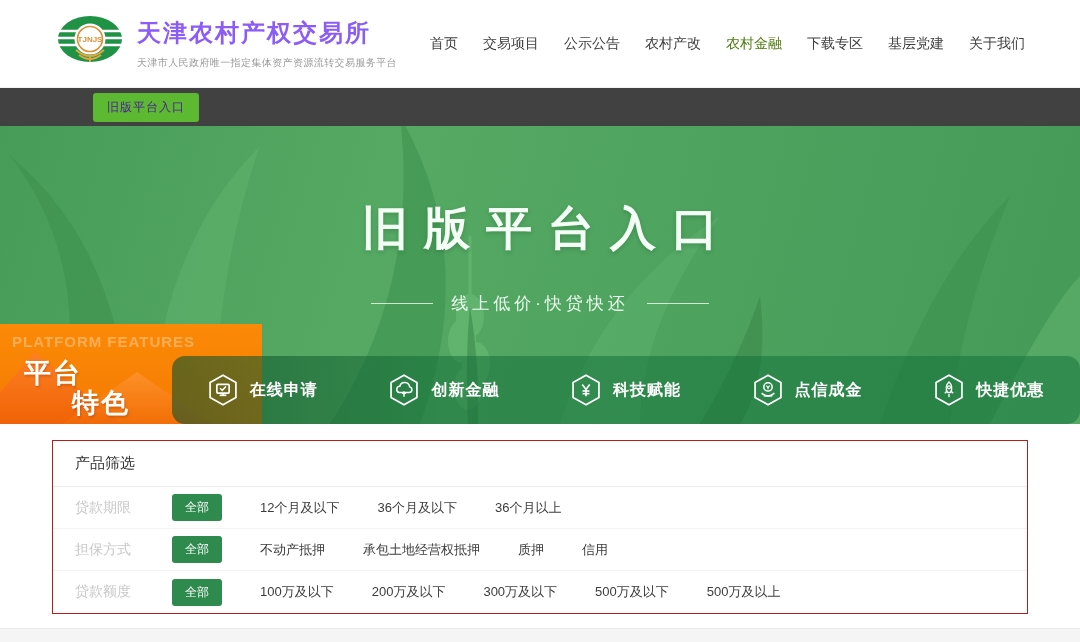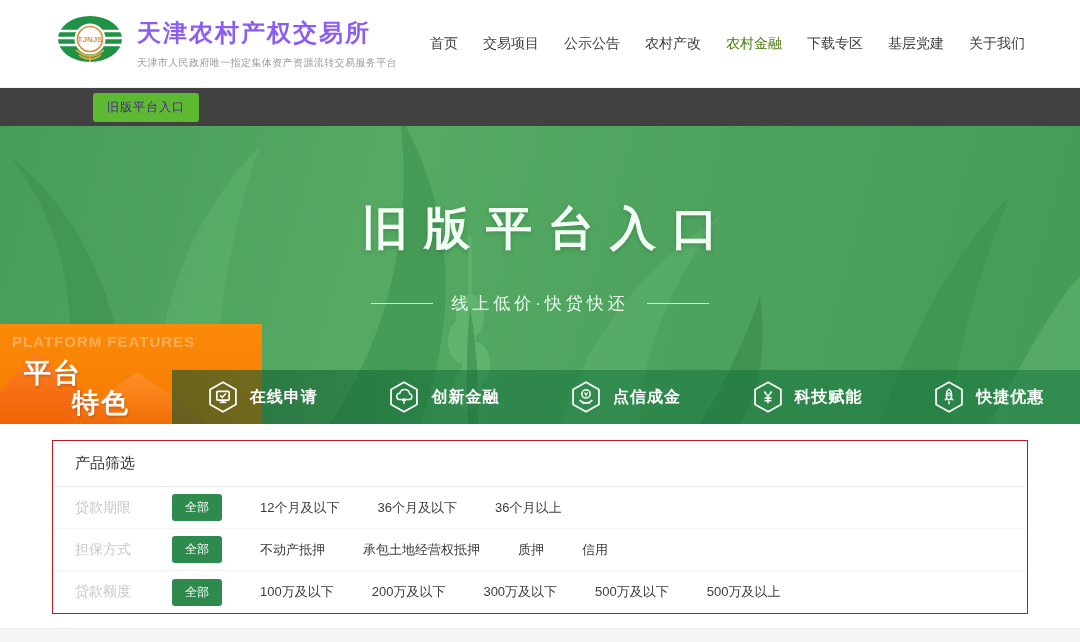--- a/index.html
+++ b/index.html
@@ -75,23 +75,24 @@
   .features-cn1 {
     position: absolute; left: 24px; top: 31px; font-size: 27px; font-weight: bold;
     color: #fff; letter-spacing: 2px; text-shadow: 1px 2px 2px rgba(160,60,0,.35);
   }
   .features-cn2 {
     position: absolute; left: 72px; top: 61px; font-size: 27px; font-weight: bold;
     color: #fff; letter-spacing: 2px; text-shadow: 1px 2px 2px rgba(160,60,0,.35);
   }
   
   .tabbar {
-    position: absolute; left: 172px; right: 0; bottom: 0; height: 54px;
+    position: absolute; left: 172px; right: 0; bottom: 0; height: 68px;
     display: flex; z-index: 3;
     background: linear-gradient(90deg, rgba(18,82,43,.62), rgba(17,108,56,.52) 30%, rgba(16,112,58,.5));
+    border-radius: 13px;
   }
   .tab {
     flex: 1; display: flex; align-items: center; justify-content: center;
     gap: 12px; color: #fff; cursor: pointer;
   }
   .tab-label { font-size: 16px; font-weight: bold; letter-spacing: 1px; }
   .tab .hex { width: 30px; height: 32px; display: block; }
   
   .content { padding: 16px 52px 0; background: #fff; }
   .filter-card { border: 1px solid #b91c1c; background: #fff; }
@@ -218,41 +219,41 @@
           <line x1="12" y1="18.5" x2="12" y2="14.6" stroke-width="1.2"></line>
           <polyline points="10.6,16 12,14.6 13.4,16" stroke-width="1.2"></polyline>
         </svg>
       </span>
       <span class="tab-label">创新金融</span>
     </div>
     <div class="tab">
       <span>
         <svg class="hex" viewBox="0 0 24 26" fill="none" stroke="#fff" stroke-width="1.4">
           <polygon points="12,1 22.5,7 22.5,19 12,25 1.5,19 1.5,7"></polygon>
-          <circle cx="12" cy="10.5" r="3.4" stroke-width="1.2"></circle>
-          <path d="M10.6 9.4 l1.4 1.6 l1.4 -1.6 M12 11 v1.6" stroke-width="0.9"></path>
-          <path d="M6.8 15.5 q5.2 4.6 10.4 0" stroke-width="1.2"></path>
-          <path d="M8.5 17.8 h7" stroke-width="1.2"></path>
-        </svg>
-      </span>
-      <span class="tab-label">点信成金</span>
-    </div>
-    <div class="tab">
-      <span>
-        <svg class="hex" viewBox="0 0 24 26" fill="none" stroke="#fff" stroke-width="1.4">
-          <polygon points="12,1 22.5,7 22.5,19 12,25 1.5,19 1.5,7"></polygon>
           <g stroke-width="1.3">
             <polyline points="9,8.5 12,12.5 15,8.5"></polyline>
             <line x1="12" y1="12.5" x2="12" y2="18"></line>
             <line x1="9.2" y1="13.8" x2="14.8" y2="13.8"></line>
             <line x1="9.2" y1="16" x2="14.8" y2="16"></line>
           </g>
         </svg>
       </span>
       <span class="tab-label">科技赋能</span>
+    </div>
+    <div class="tab">
+      <span>
+        <svg class="hex" viewBox="0 0 24 26" fill="none" stroke="#fff" stroke-width="1.4">
+          <polygon points="12,1 22.5,7 22.5,19 12,25 1.5,19 1.5,7"></polygon>
+          <circle cx="12" cy="10.5" r="3.4" stroke-width="1.2"></circle>
+          <path d="M10.6 9.4 l1.4 1.6 l1.4 -1.6 M12 11 v1.6" stroke-width="0.9"></path>
+          <path d="M6.8 15.5 q5.2 4.6 10.4 0" stroke-width="1.2"></path>
+          <path d="M8.5 17.8 h7" stroke-width="1.2"></path>
+        </svg>
+      </span>
+      <span class="tab-label">点信成金</span>
     </div>
     <div class="tab">
       <span>
         <svg class="hex" viewBox="0 0 24 26" fill="none" stroke="#fff" stroke-width="1.4">
           <polygon points="12,1 22.5,7 22.5,19 12,25 1.5,19 1.5,7"></polygon>
           <path d="M12 6.5 c2.2 1.8 2.8 5.4 1.4 8.6 h-2.8 C9.2 11.9 9.8 8.3 12 6.5 Z" stroke-width="1.2"></path>
           <circle cx="12" cy="10.8" r="1.2" stroke-width="1"></circle>
           <path d="M10.6 13.5 l-2 2.2 M13.4 13.5 l2 2.2" stroke-width="1.1"></path>
           <line x1="12" y1="16.3" x2="12" y2="18.8" stroke-width="1.1"></line>
         </svg>

